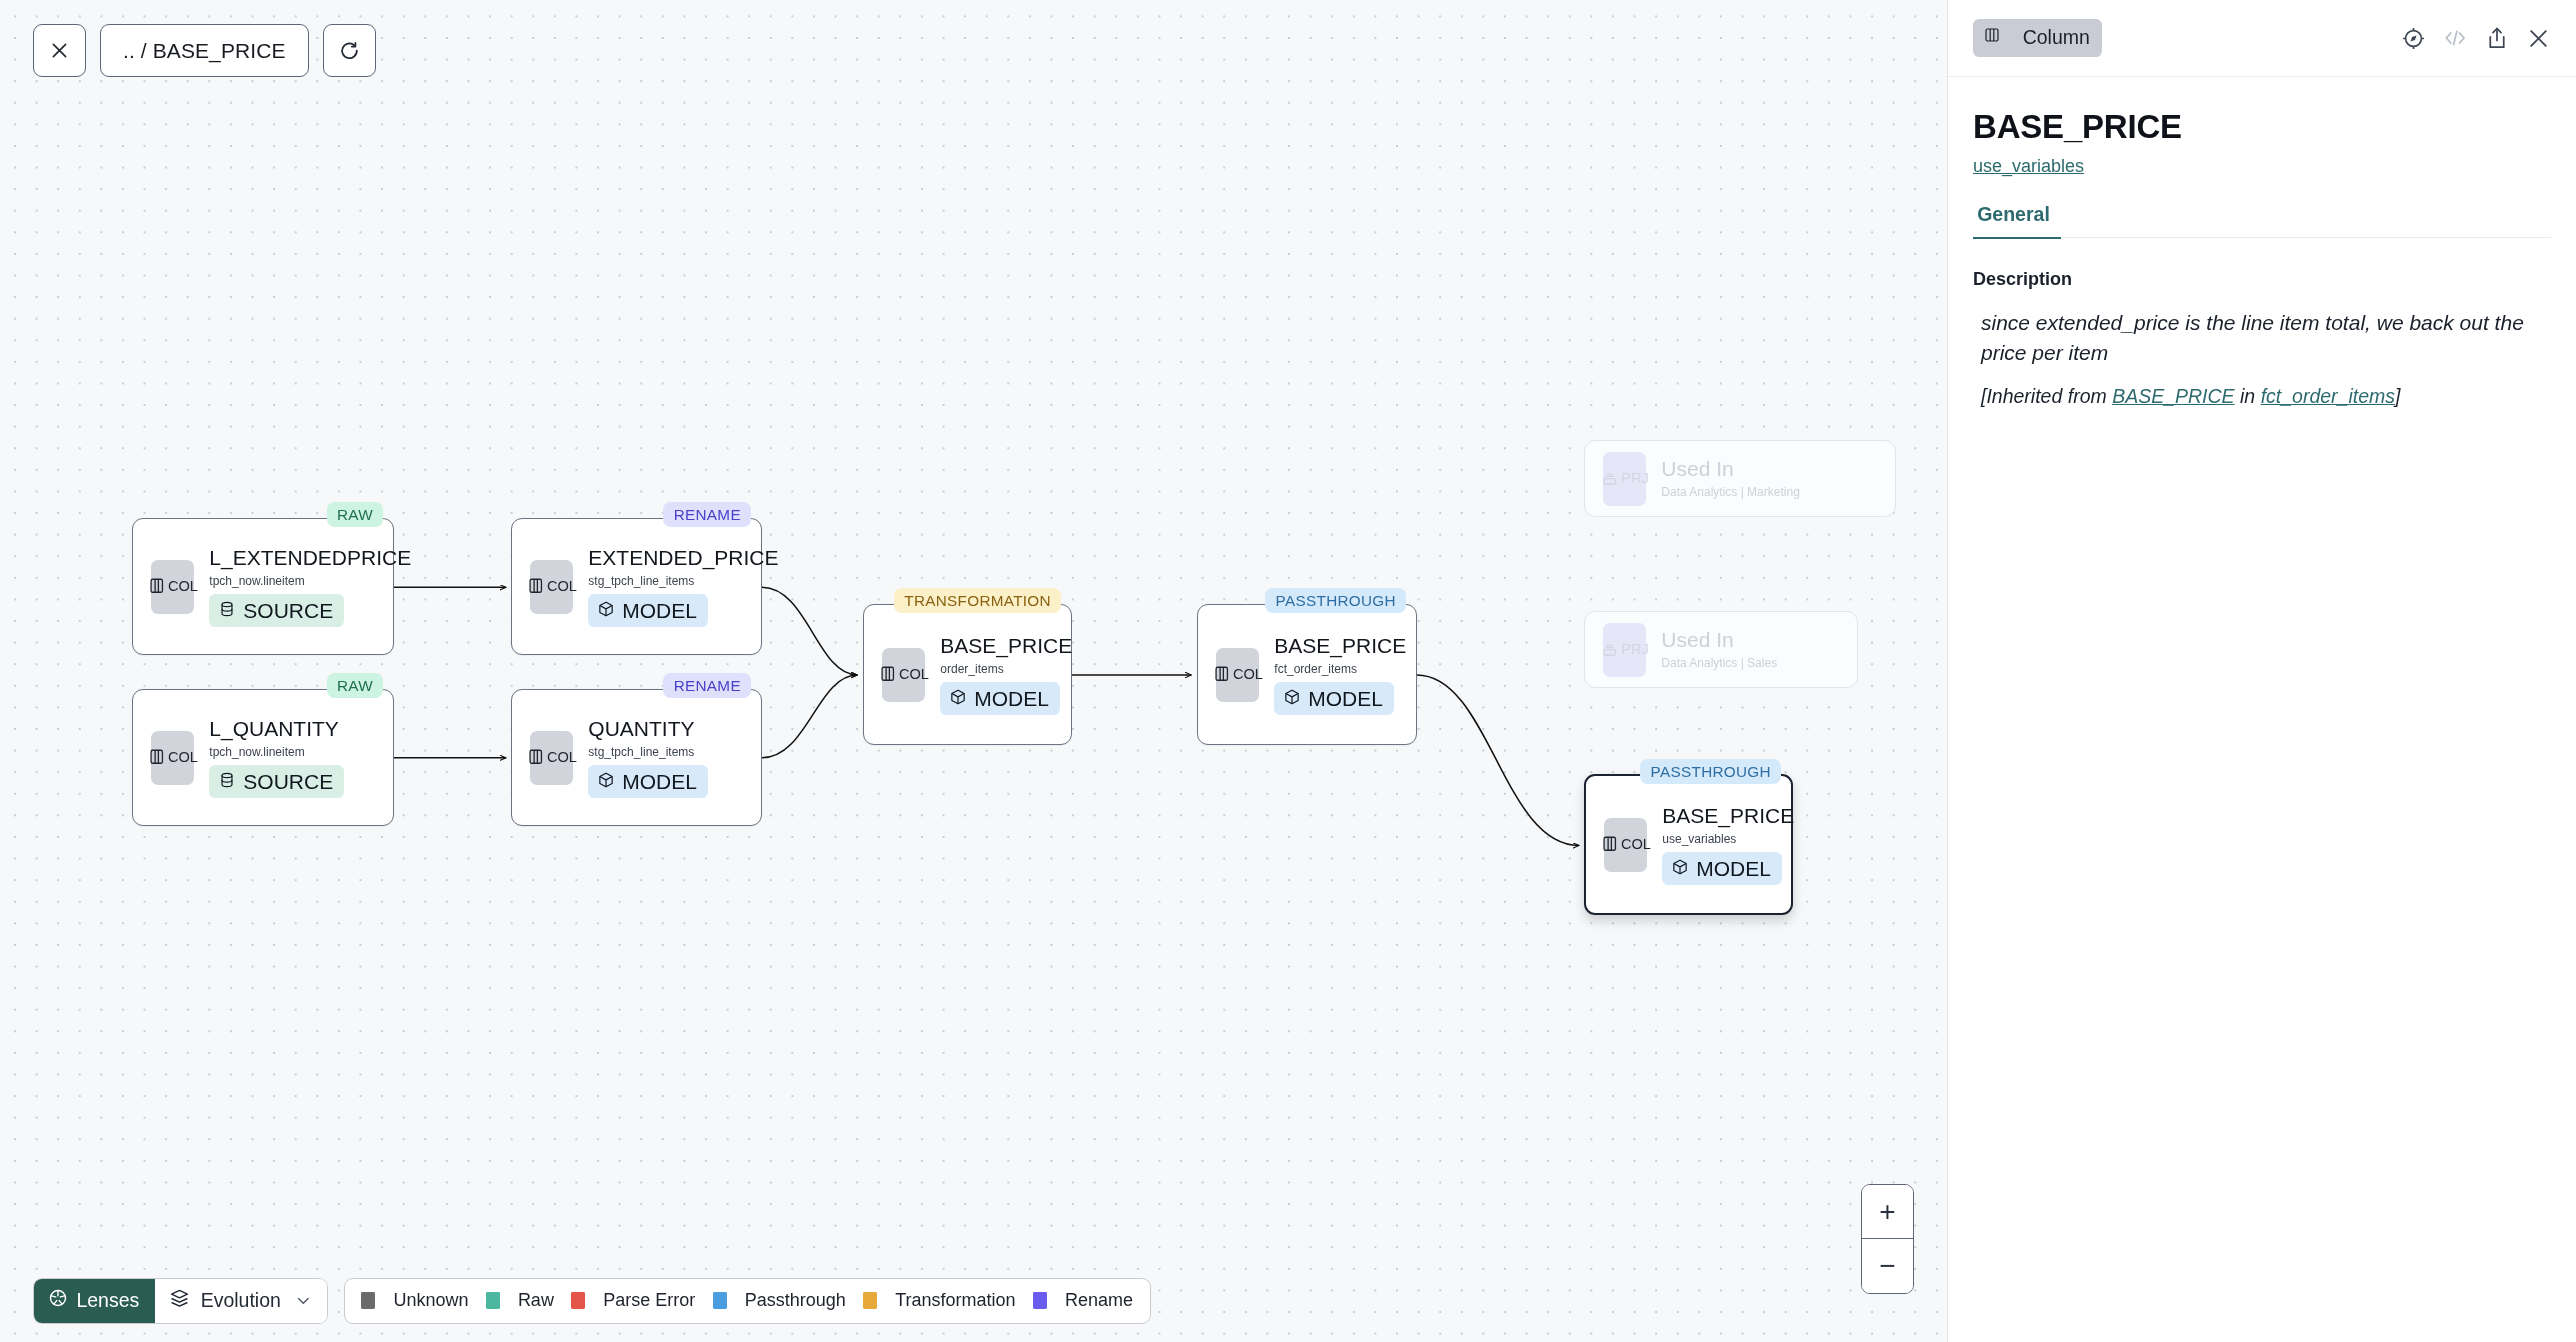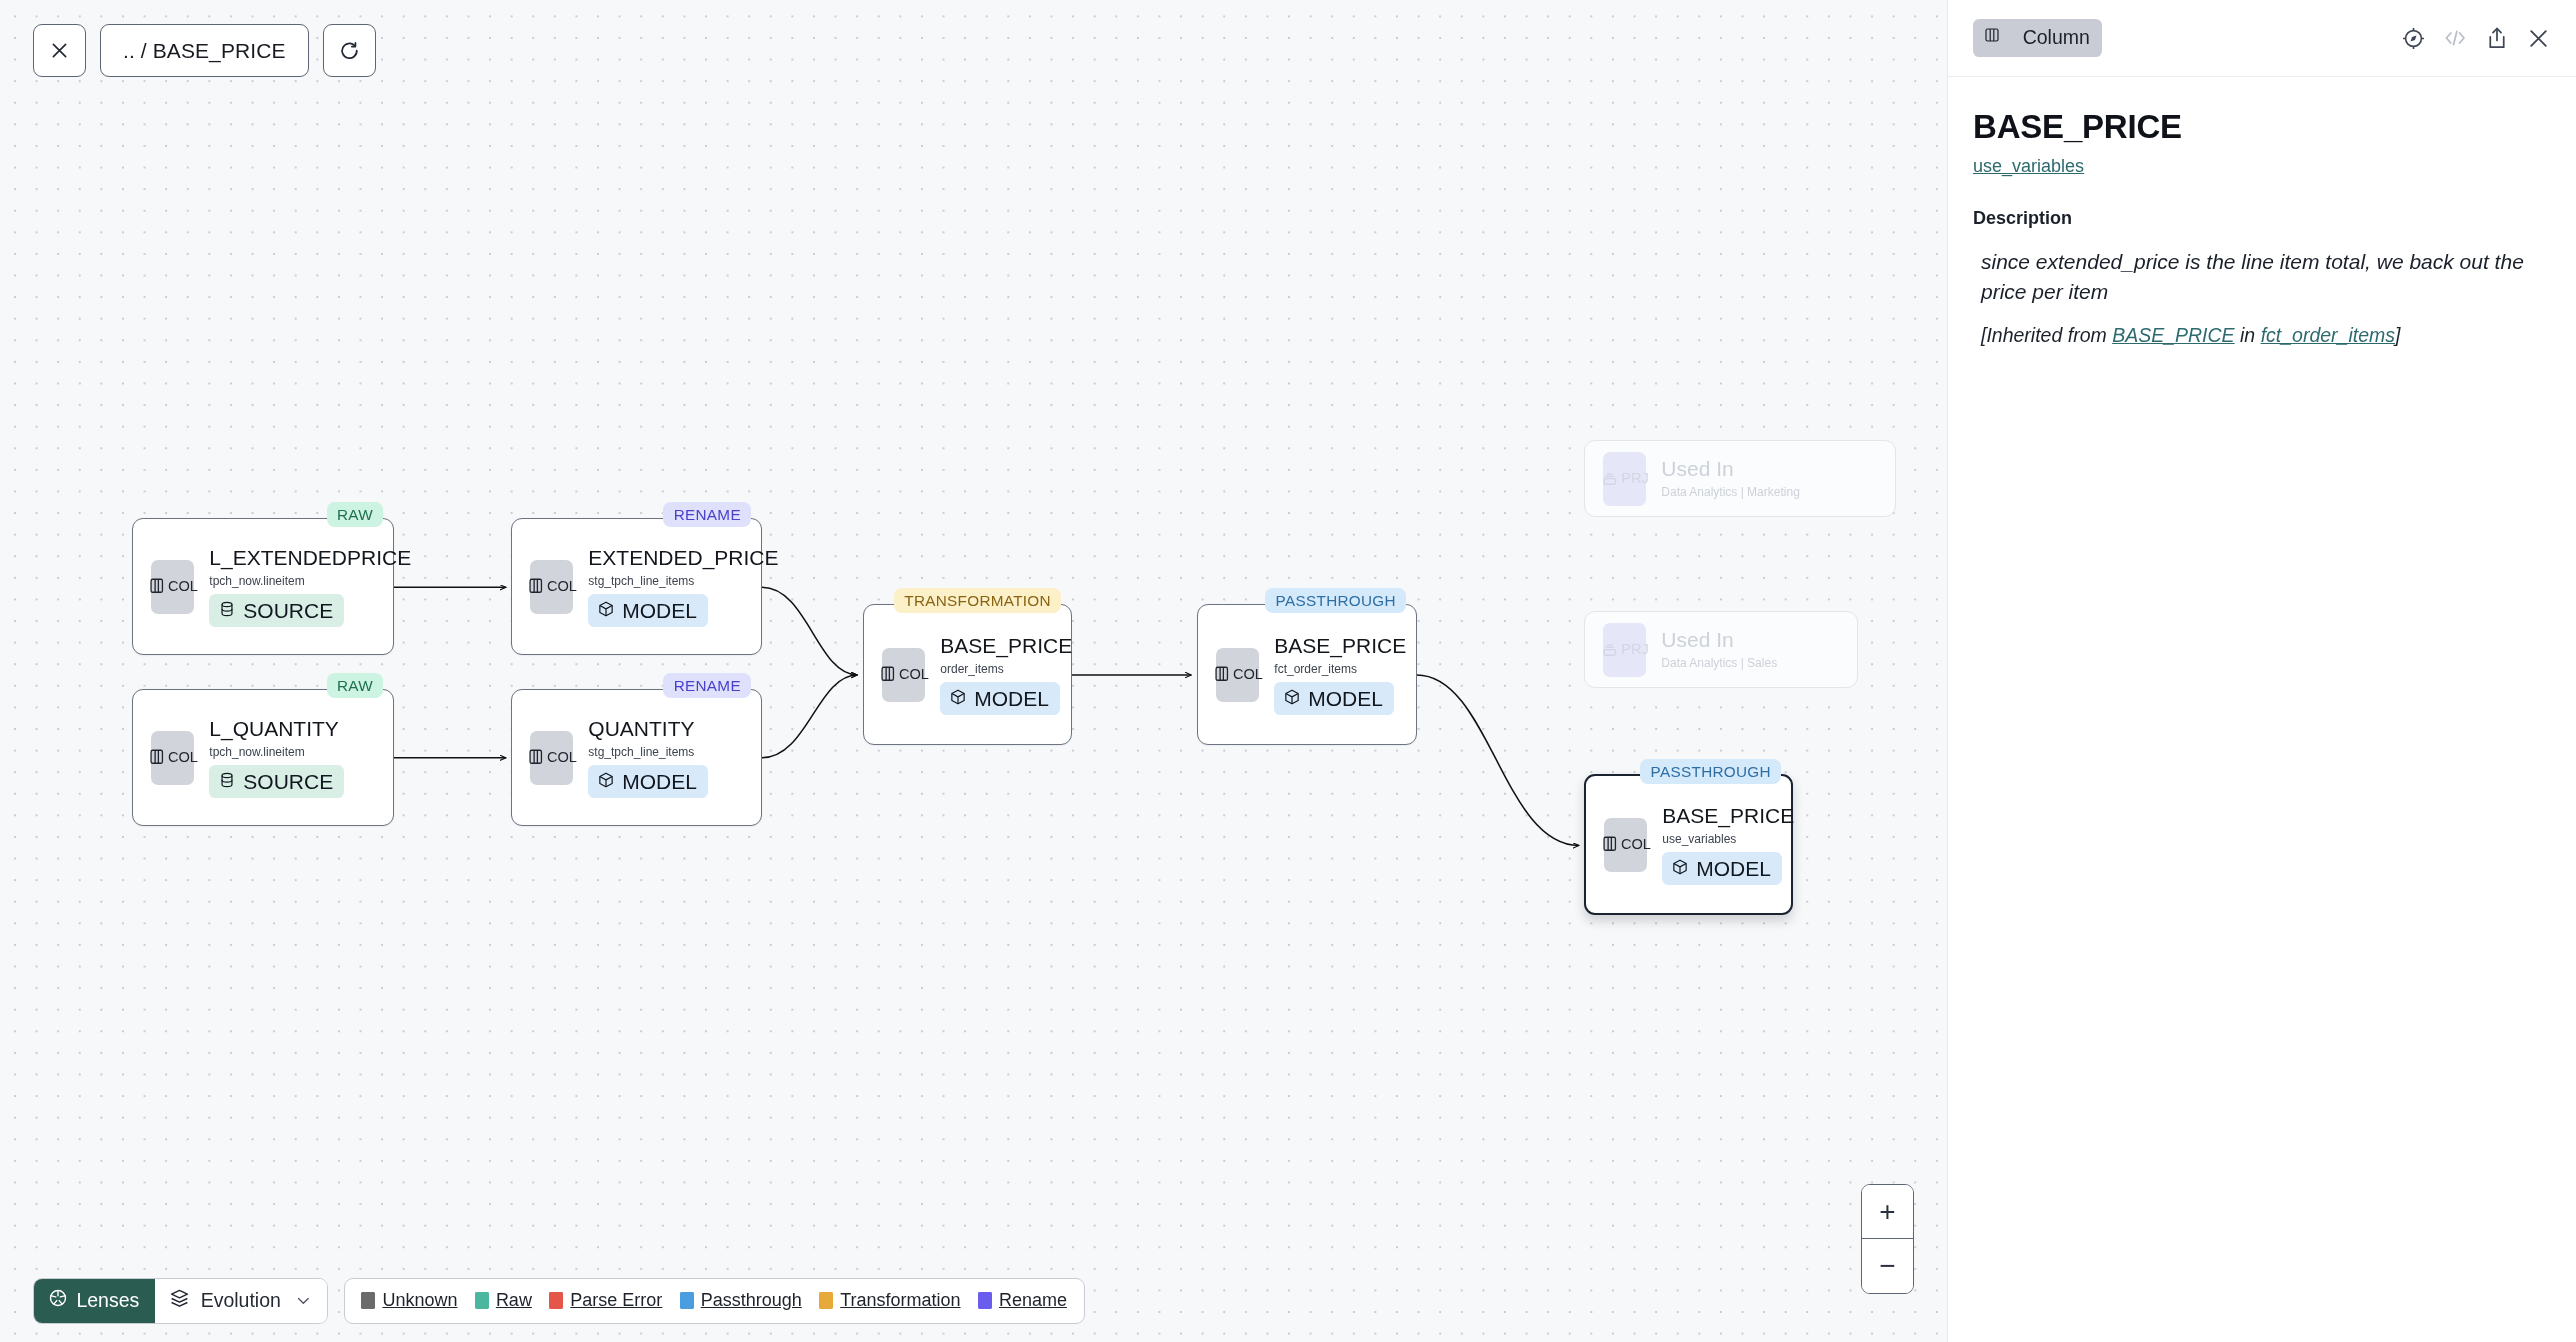--- a/index.html
+++ b/index.html
@@ -139,21 +139,21 @@
     padding:0 15.3px 0 14px; cursor:pointer;
     font-size:19.5px;
   }
   .evo-btn .chev { font-size:16.7px; color:#4d5563; margin-left:4.2px; }
 
   .legend {
     display:flex; align-items:center; gap:17.4px;
     border:1.1px solid #c9ccd3; border-radius:9px;
     background:#ffffff; height:46px; padding:0 16.7px;
   }
-  .legend-item { display:flex; align-items:center; gap:7px; font-size:18px; color:#1d222b; white-space:nowrap;text-decoration:underline; }
+  .legend-item { display:flex; align-items:center; gap:18px; font-size:18px; color:#1d222b; white-space:nowrap; }
   .legend-sw { width:14px; height:16.7px; border-radius:1.4px; flex:0 0 auto; }
 
   
   #panel {
     position:absolute; right:0; top:0;
     width:629px; height:1343px;
     background:#ffffff;
     border-left:1.1px solid #e6e8ec;
   }
   .panel-head {
@@ -548,20 +548,23 @@
         <svg width="25" height="25" viewBox="0 0 24 24" fill="none" stroke="#3e4553" stroke-width="1.8" stroke-linecap="round">
           <path d="M5 5 L19 19 M19 5 L5 19"></path>
         </svg>
       </span>
     </div>
   </div>
 
   <div class="panel-title">BASE_PRICE</div>
   <a class="panel-sublink">use_variables</a>
 
+  <div class="tabs">
+    <div class="tab">General</div>
+  </div>
 
   <div class="section-label">Description</div>
   <div class="desc">since extended_price is the line item total, we back out the price per item</div>
   <div class="desc-meta">
     <span>[Inherited from </span><a>BASE_PRICE</a><span> in </span><a>fct_order_items</a><span>]</span>
   </div>
 
 </div>
 
 

